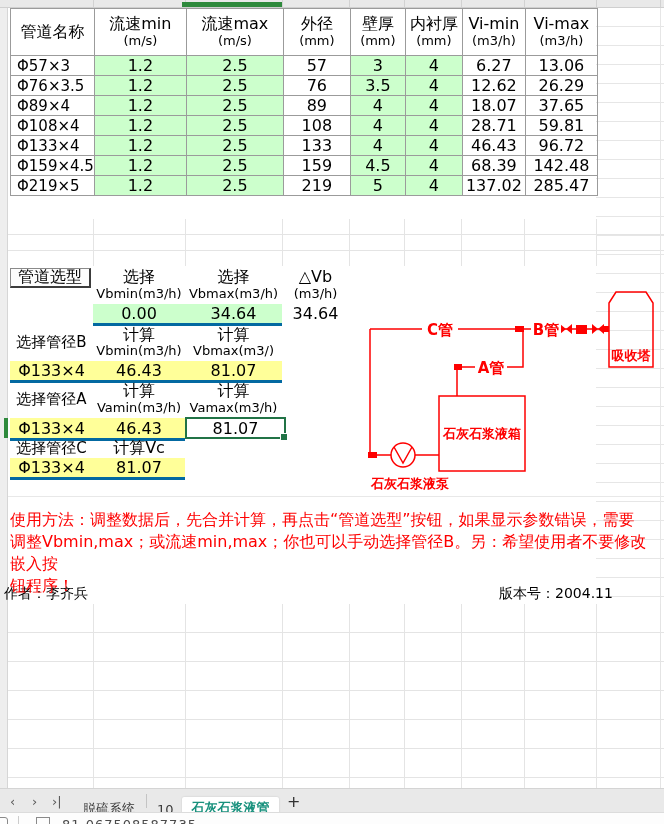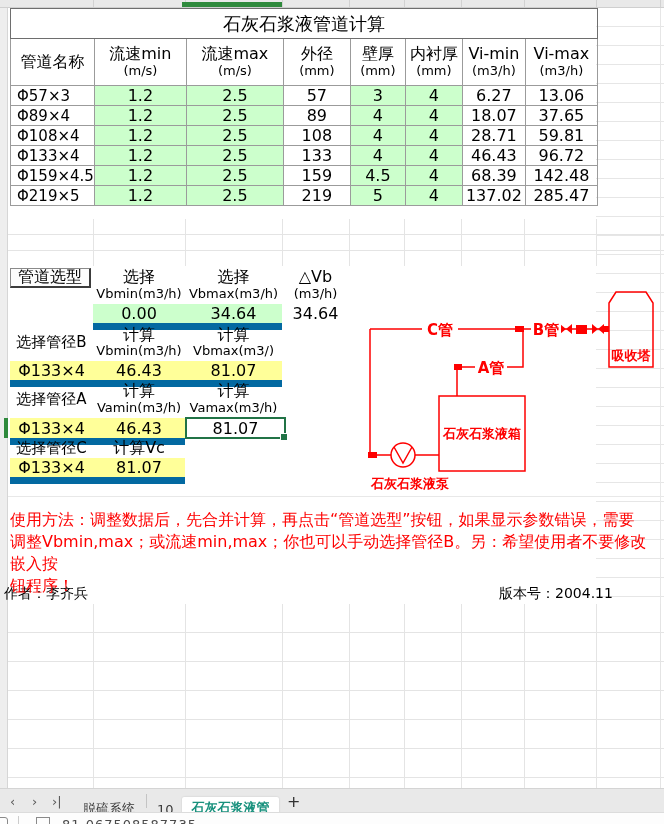--- a/index.html
+++ b/index.html
@@ -43,21 +43,21 @@
   .gfill{background:#ccffcc;}
   .yfill{background:#ffff99;}
   
   .cell{position:absolute;display:flex;align-items:center;justify-content:center;font-size:16px;white-space:nowrap;}
   .cell.two{flex-direction:column;line-height:1.15;}
   .cell.two .b{font-size:13px;}
   .c0{left:10px;width:83px;}
   .c1{left:93px;width:92px;}
   .c2{left:185px;width:97px;}
   .c3{left:282px;width:67px;}
-  .ybox{border-bottom:7px solid #0369a1;}
+  .ybox{border-bottom:3px solid #0369a1;}
   #type-btn{position:absolute;left:10px;top:268px;width:81px;height:20px;background:#fdfdfd;
     border-top:1px solid #8a8a8a;border-left:1px solid #8a8a8a;border-right:2px solid #3c3c3c;border-bottom:2px solid #3c3c3c;
     font-size:16px;display:flex;align-items:center;justify-content:center;font-family:inherit;cursor:pointer;}
   #sel-cell{border:2px solid #217346;background:#fff;z-index:5;}
   #sel-cell .handle{position:absolute;right:-4px;bottom:-4px;width:6px;height:6px;background:#217346;border:1px solid #fff;}
   
   #diagram{position:absolute;left:365px;top:275px;z-index:3;}
   #diagram text{font-family:inherit;font-weight:bold;fill:#fe0000;}
   
   #notes{position:absolute;left:10px;top:509px;width:652px;color:#fe0000;font-size:16px;line-height:22px;z-index:4;}
@@ -110,23 +110,20 @@
       <col style="width:83px">
         <col style="width:92px">
         <col style="width:97px">
         <col style="width:67px">
       <col style="width:55px">
         <col style="width:57px">
         <col style="width:63px">
         <col style="width:72px">
     </colgroup>
     <tbody>
-        <tr>
-          <td class="title-cell" colspan="8">石灰石浆液管道计算</td>
-        </tr>
     <tr>
       <th>
             <span class="a">管道名称</span>
           </th>
       <th>
             <span class="a">流速min</span>
             <span class="b">(m/s)</span>
           </th>
       <th>
             <span class="a">流速max</span>
@@ -155,20 +152,30 @@
     </tr>
     <tr>
       <td class="namec">Φ57×3</td>
       <td class="gfill">1.2</td>
       <td class="gfill">2.5</td>
       <td>57</td>
       <td class="gfill">3</td>
       <td class="gfill">4</td>
       <td>6.27</td>
       <td>13.06</td>
+    </tr>
+    <tr>
+      <td class="namec">Φ76×3.5</td>
+      <td class="gfill">1.2</td>
+      <td class="gfill">2.5</td>
+      <td>76</td>
+      <td class="gfill">3.5</td>
+      <td class="gfill">4</td>
+      <td>12.62</td>
+      <td>26.29</td>
     </tr>
     <tr>
       <td class="namec">Φ89×4</td>
       <td class="gfill">1.2</td>
       <td class="gfill">2.5</td>
       <td>89</td>
       <td class="gfill">4</td>
       <td class="gfill">4</td>
       <td>18.07</td>
       <td>37.65</td>

